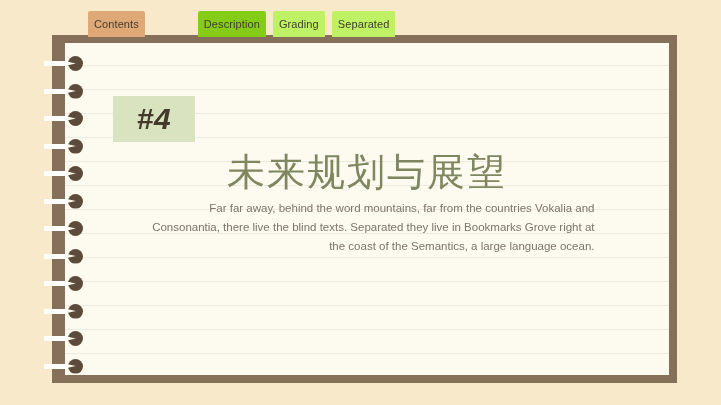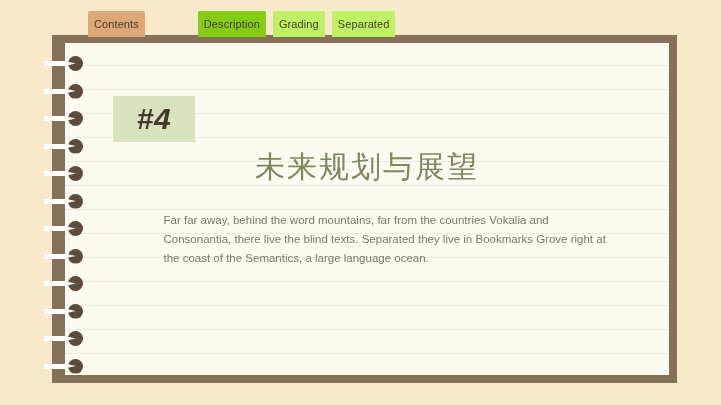--- a/index.html
+++ b/index.html
@@ -142,35 +142,34 @@
     font-style: italic;
     color: #433A2C;
     letter-spacing: 0.5px;
   }
   .title {
     position: absolute;
     left: 0;
     top: 104px;
     width: 100%;
     text-align: center;
-    font-size: 30px;
+    font-size: 38px;
     color: #7E8760;
     letter-spacing: 2px;
   }
   .body-text {
     position: absolute;
     left: 50%;
     transform: translateX(-50%);
-    top: 168px;
+    top: 156px;
     width: 455px;
-    text-align: left;
+    text-align: right;
     font-size: 11.5px;
     line-height: 19px;
     color: #7C7468;
-    margin-left: 24px;
   }
 </style>
 </head>
 <body>
 
 <div class="tab-bar">
   <div class="tab-spacer"></div>
 <div class="tab tab-tan">Contents</div>
     <div class="tab tab-green">Description</div>
     <div class="tab tab-pale">Grading</div>

